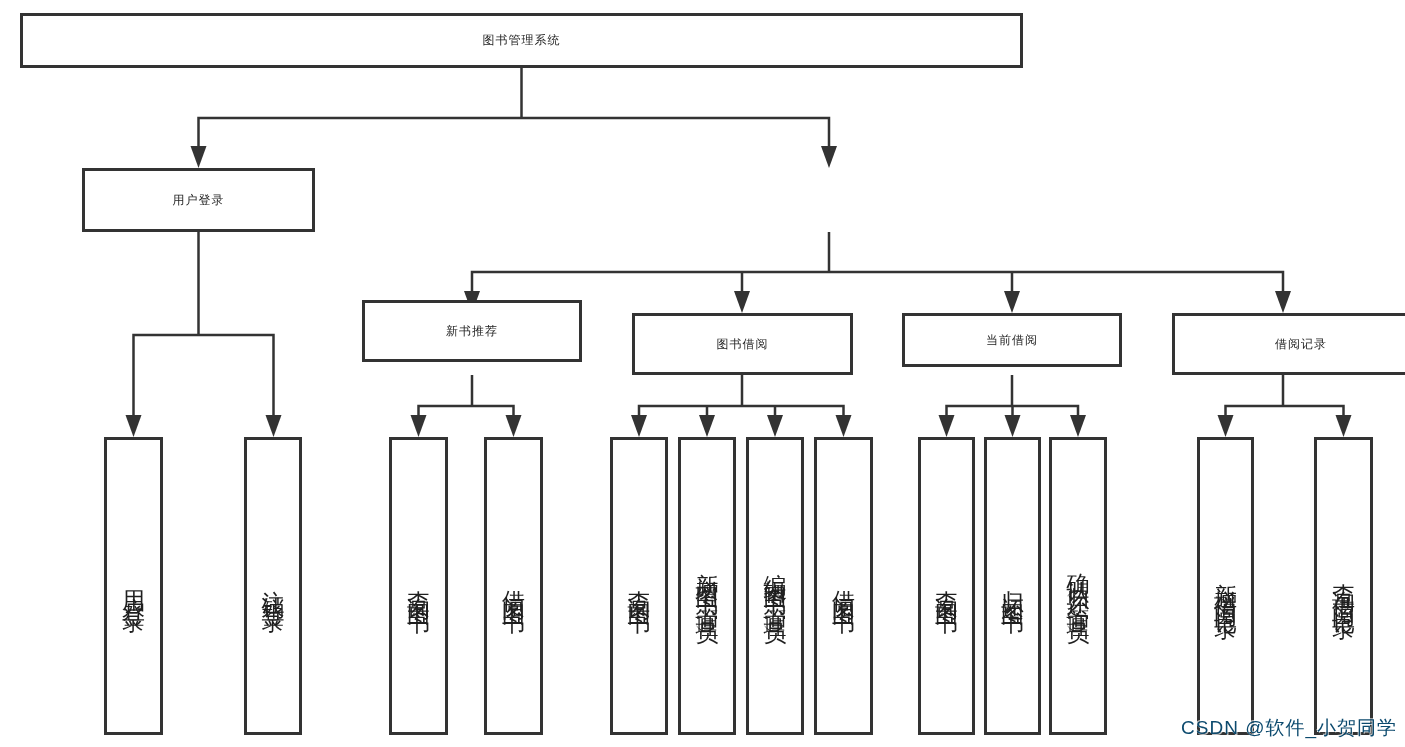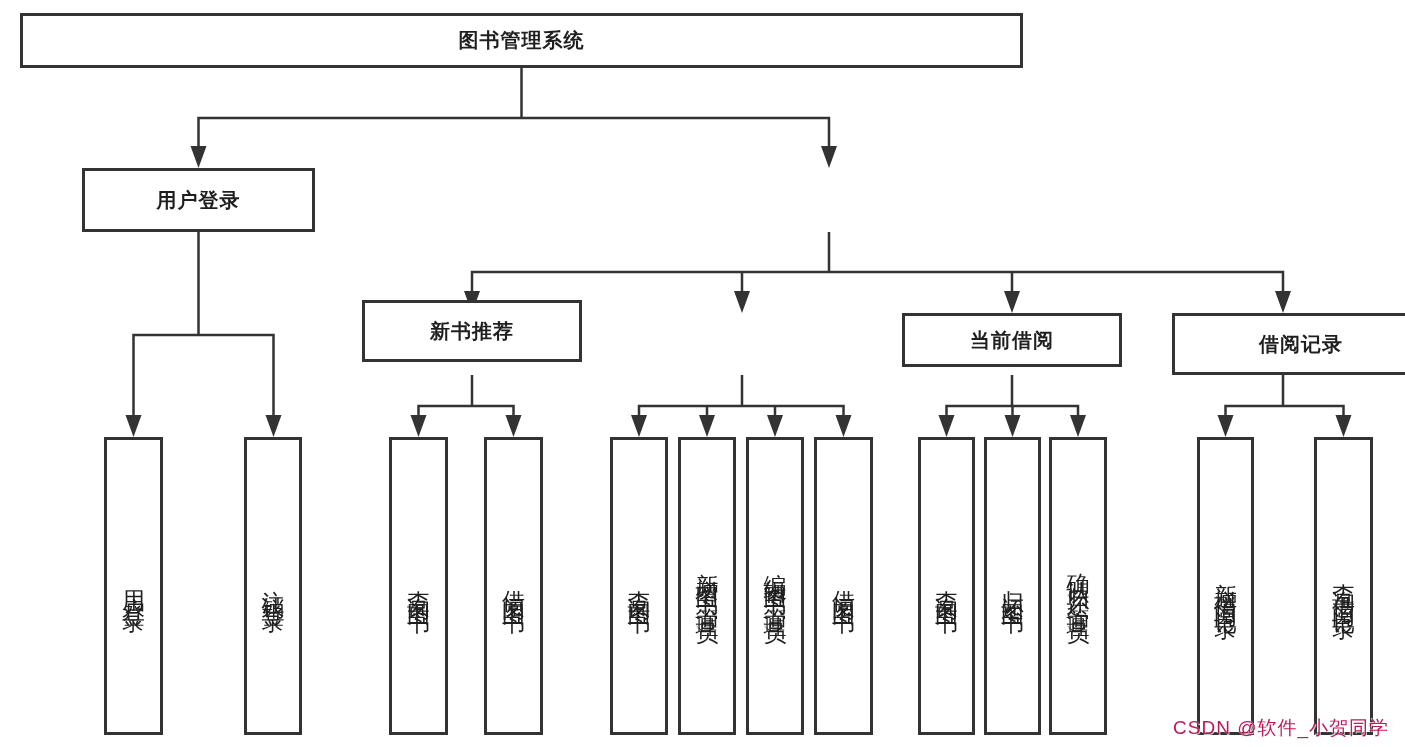--- a/index.html
+++ b/index.html
@@ -18,35 +18,35 @@
     position:absolute;
     box-sizing:border-box;
     border:3px solid #333333;
     background:#ffffff;
     display:flex;
     align-items:center;
     justify-content:center;
     color:#1f1f1f;
     z-index:1;
   }
-  .h{font-size:20px;letter-spacing:1px;white-space:nowrap;font-weight:bold;}
+  .h{font-size:12px;letter-spacing:1px;white-space:nowrap;}
   .v{font-size:23px;}
   .v .vtext{
     writing-mode:vertical-rl;
     text-orientation:mixed;
     letter-spacing:7px;
     line-height:1;
   }
   .watermark{
     position:absolute;
-    right:16px;bottom:6px;
+    right:8px;bottom:6px;
     z-index:2;
     font-size:19px;
     letter-spacing:1px;
-    color:#be185d;
+    color:#0c4a6e;
     text-shadow:1px 1px 0 rgba(255,255,255,.7), -1px -1px 0 rgba(255,255,255,.7);
     white-space:nowrap;
     margin-top:25px;
   }
 </style>
 </head>
 <body>
 
 <div class="canvas">
 
@@ -94,20 +94,23 @@
     <span>图书管理系统</span>
   </div>
 
   <div class="box h" style="left:82px;top:168px;width:233px;height:64px">
     <span>用户登录</span>
   </div>
 
   <div class="box h" style="left:362px;top:300px;width:220px;height:62px">
     <span>新书推荐</span>
   </div>
+  <div class="box h" style="left:632px;top:313px;width:221px;height:62px">
+    <span>图书借阅</span>
+  </div>
   <div class="box h" style="left:902px;top:313px;width:220px;height:54px">
     <span>当前借阅</span>
   </div>
   <div class="box h" style="left:1172px;top:313px;width:258px;height:62px">
     <span>借阅记录</span>
   </div>
 
   <div class="box v" style="left:104px;top:437px;width:59px;height:298px">
     <span class="vtext">用户登录</span>
   </div>

